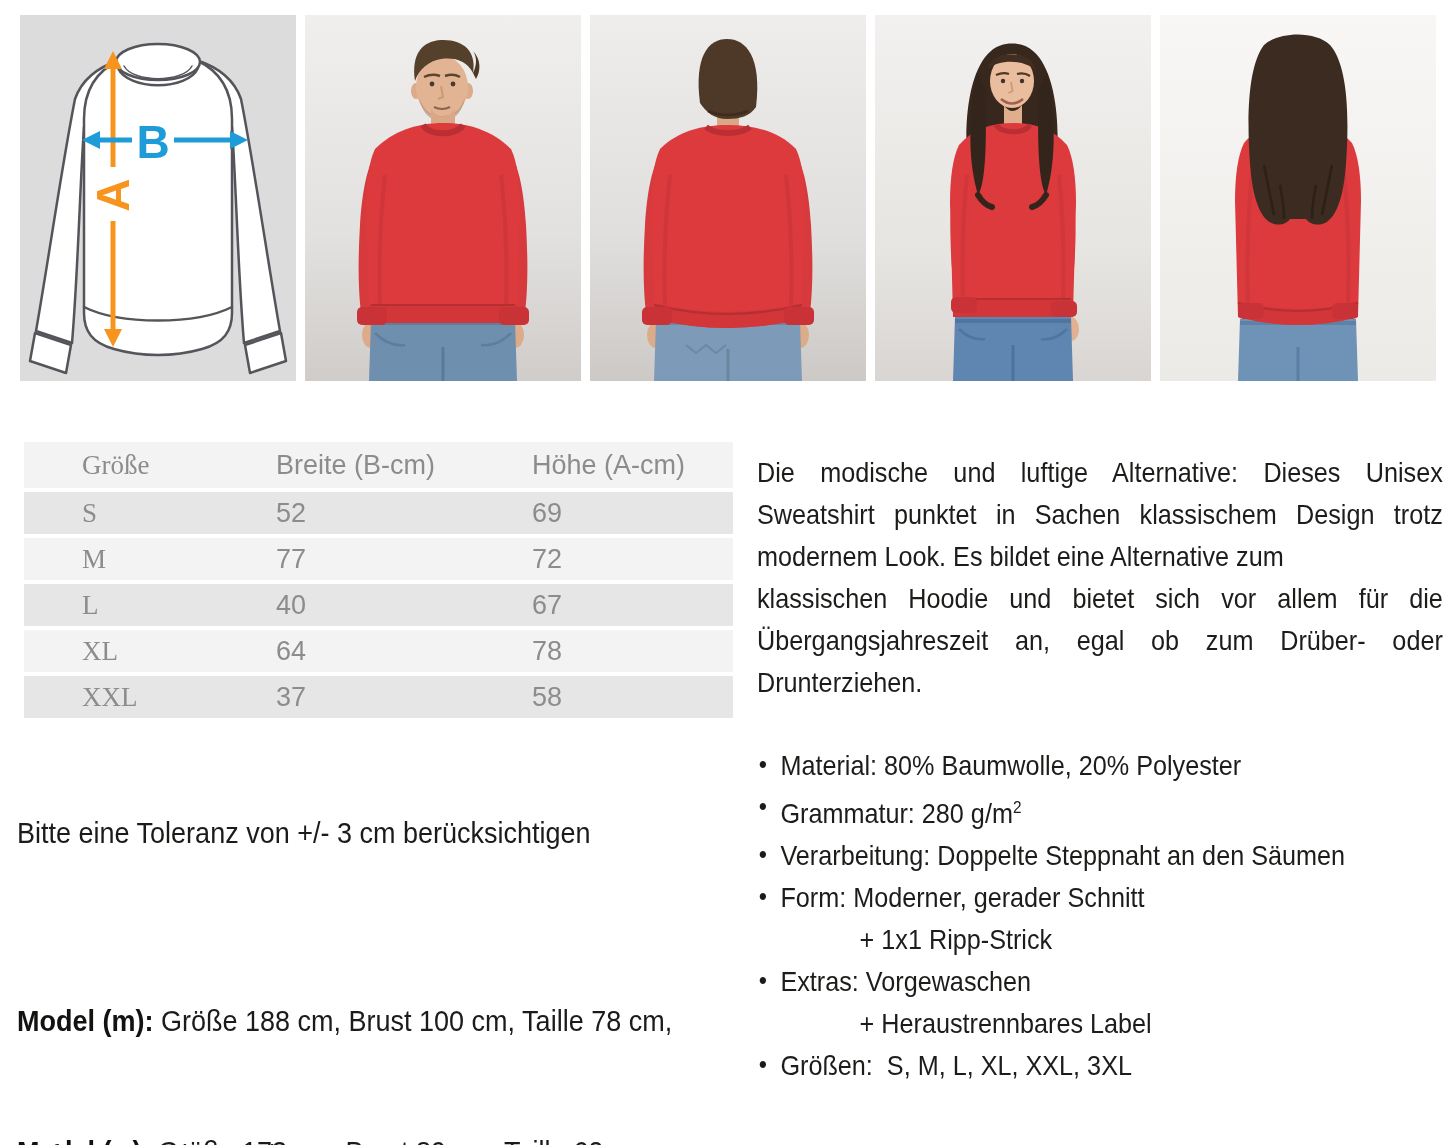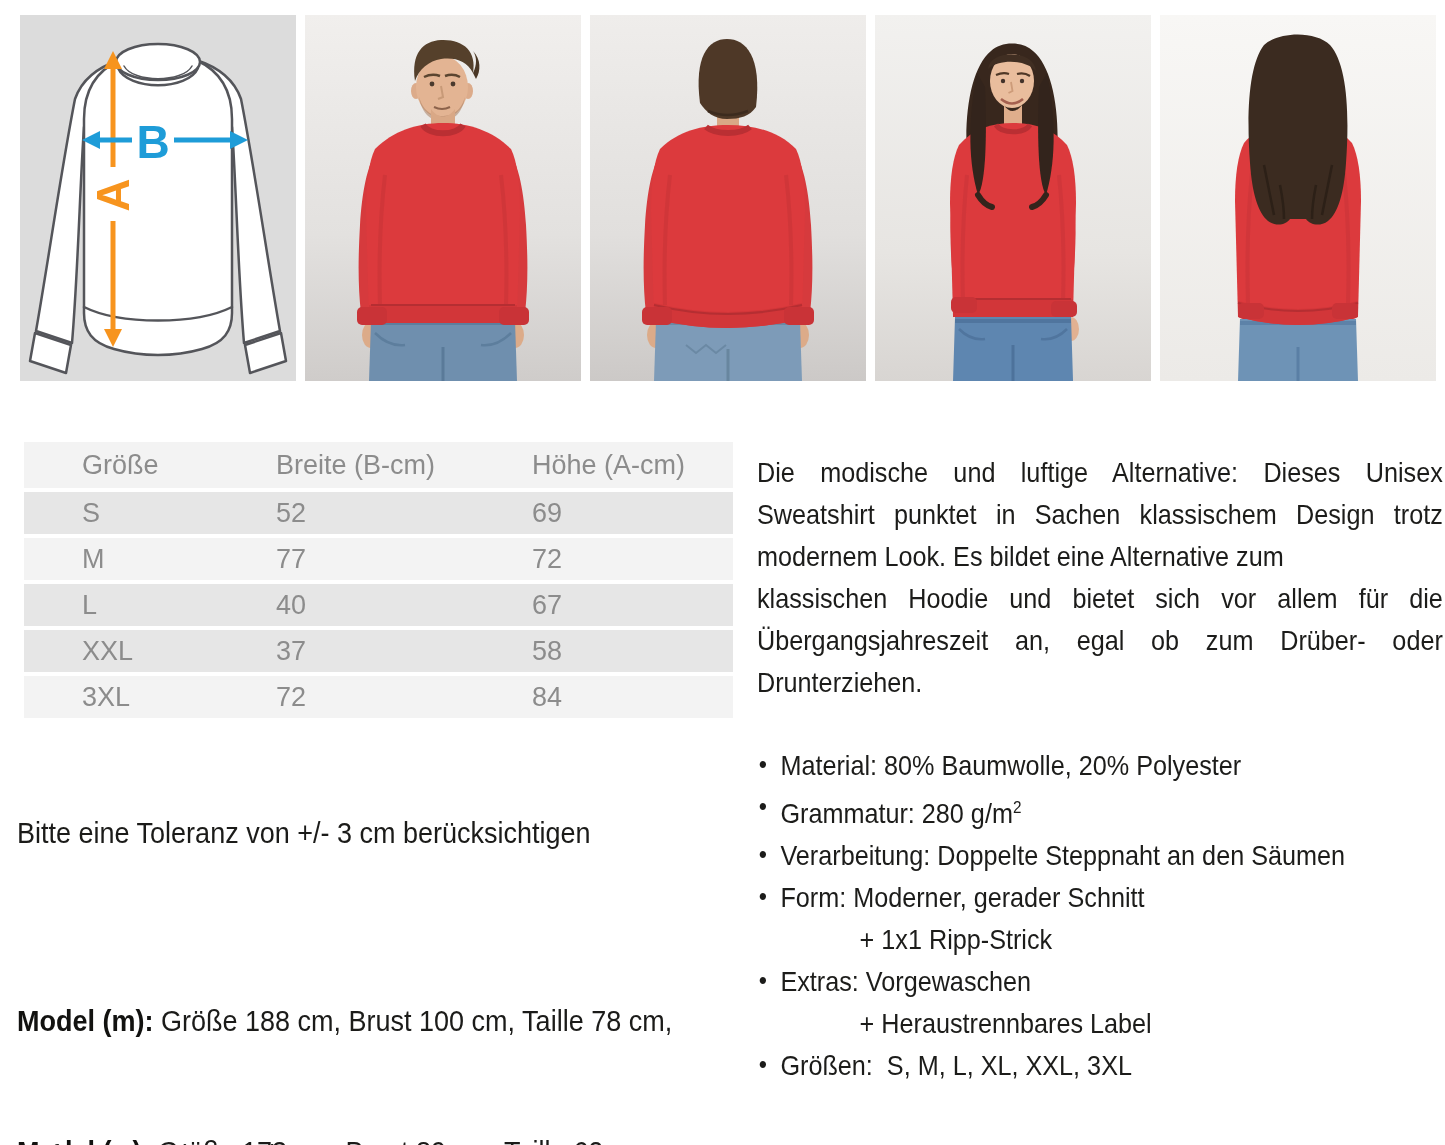--- a/index.html
+++ b/index.html
@@ -22,21 +22,21 @@
     border-collapse:separate; border-spacing:0 4px;
     font-size:27px; color:var(--table-text,#8c8c8c);
   }
   .size-table th, .size-table td {
     font-weight:normal; text-align:left; vertical-align:middle; padding:0;
   }
   .size-table thead th { height:46px; background:#f3f3f3; }
   .size-table tbody td { height:42px; }
   .size-table tr.odd  td { background:#e6e6e6; }
   .size-table tr.even td { background:#f3f3f3; }
-  .col0 { width:252px; padding-left:58px !important; }
+  .col0 { width:252px; padding-left:58px !important;font-family:Liberation Serif, serif; }
   .col1 { width:256px;margin-top:12px; }
   .col2 { width:201px; }
 
   
   .left-note {
     position:absolute; left:17px; width:800px;
     transform:scaleX(.9); transform-origin:0 0;
     font-size:30px; color:#1b1b19; white-space:pre-wrap;
   }
   #tolerance-note { top:816px; }
@@ -265,29 +265,29 @@
       <tr class="even">
         <td class="col0">M</td>
         <td class="col1">77</td>
         <td class="col2">72</td>
       </tr>
       <tr class="odd">
         <td class="col0">L</td>
         <td class="col1">40</td>
         <td class="col2">67</td>
       </tr>
+      <tr class="even">
+        <td class="col0">XL</td>
+        <td class="col1">64</td>
+        <td class="col2">78</td>
+      </tr>
       <tr class="odd">
         <td class="col0">XXL</td>
         <td class="col1">37</td>
         <td class="col2">58</td>
-      </tr>
-      <tr class="even">
-        <td class="col0">3XL</td>
-        <td class="col1">72</td>
-        <td class="col2">84</td>
       </tr>
     </tbody>
 </table>
 
 <div class="left-note" id="tolerance-note">Bitte eine Toleranz von +/- 3 cm berücksichtigen</div>
 
 <div class="left-note model-note" id="model-m-note">
   <div class="nline"><span class="model-label">Model (m):</span><span> Größe 188 cm, Brust 100 cm, Taille 78 cm,</span></div>
   <div class="nline">Hüfte 95 cm, (trägt M)</div>
 </div>

